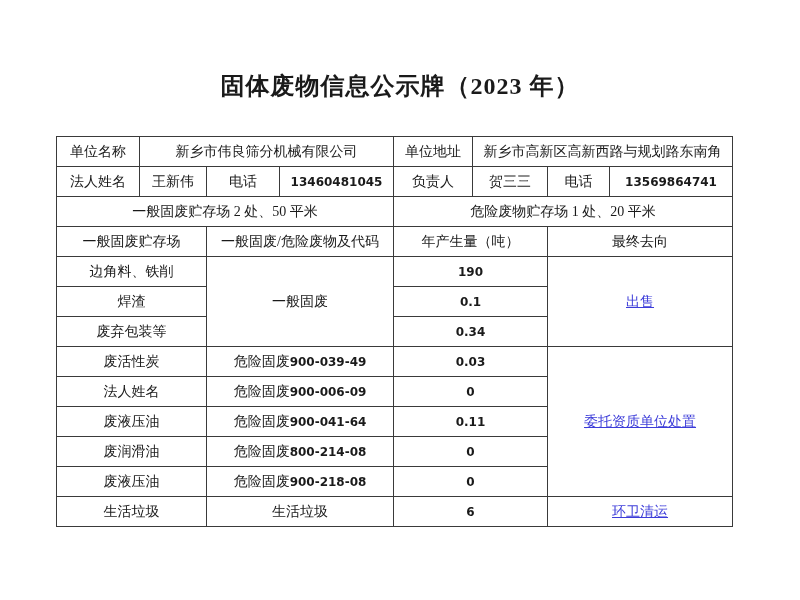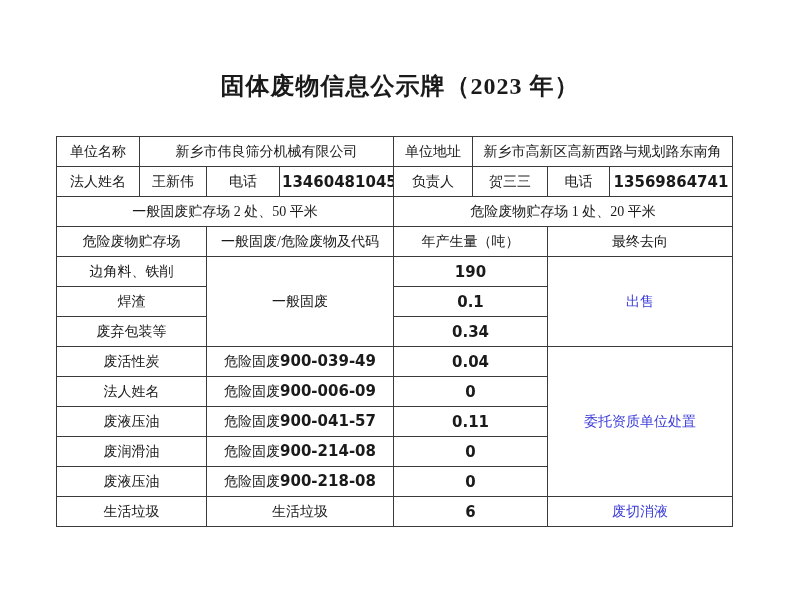--- a/index.html
+++ b/index.html
@@ -48,24 +48,24 @@
     padding: 0 2px;
     text-align: center;
     vertical-align: middle;
     font-size: 14px;
     white-space: nowrap;
     overflow: hidden;
   }
   .num {
     font-family: "DejaVu Sans", "Liberation Sans", sans-serif;
     font-weight: 700;
-    font-size: 15px;
+    font-size: 12px;
   }
   .code { margin-left: 0; }
-  .blue { color: var(--accent); }
+  .blue { color: var(--accent); text-decoration: underline; }
 </style>
 </head>
 <body>
 
 <div class="page">
 
   <h1 class="title">固体废物信息公示牌（2023 年）</h1>
 
   <table class="board">
     <colgroup>
@@ -97,21 +97,21 @@
       <td>电话</td>
       <td class="num">13569864741</td>
     </tr>
 
     <tr>
       <td colspan="4">一般固废贮存场 2 处、50 平米</td>
       <td colspan="4">危险废物贮存场 1 处、20 平米</td>
     </tr>
 
     <tr>
-      <td colspan="2">危险废物贮存场</td>
+      <td colspan="2">一般固废贮存场</td>
       <td colspan="2">一般固废/危险废物及代码</td>
       <td colspan="2">年产生量（吨）</td>
       <td colspan="2">最终去向</td>
     </tr>
 
     <tr>
       <td colspan="2">边角料、铁削</td>
       <td colspan="2" rowspan="3">一般固废</td>
       <td colspan="2" class="num">190</td>
       <td colspan="2" rowspan="3" class="blue">出售</td>
@@ -121,46 +121,46 @@
       <td colspan="2" class="num">0.1</td>
     </tr>
     <tr>
       <td colspan="2">废弃包装等</td>
       <td colspan="2" class="num">0.34</td>
     </tr>
 
     <tr>
       <td colspan="2">废活性炭</td>
       <td colspan="2"><span>危险固废</span><span class="num code">900-039-49</span></td>
-      <td colspan="2" class="num">0.04</td>
+      <td colspan="2" class="num">0.03</td>
       <td colspan="2" rowspan="5" class="blue">委托资质单位处置</td>
     </tr>
     <tr>
       <td colspan="2">法人姓名</td>
       <td colspan="2"><span>危险固废</span><span class="num code">900-006-09</span></td>
       <td colspan="2" class="num">0</td>
     </tr>
     <tr>
       <td colspan="2">废液压油</td>
-      <td colspan="2"><span>危险固废</span><span class="num code">900-041-57</span></td>
+      <td colspan="2"><span>危险固废</span><span class="num code">900-041-64</span></td>
       <td colspan="2" class="num">0.11</td>
     </tr>
     <tr>
       <td colspan="2">废润滑油</td>
-      <td colspan="2"><span>危险固废</span><span class="num code">900-214-08</span></td>
+      <td colspan="2"><span>危险固废</span><span class="num code">800-214-08</span></td>
       <td colspan="2" class="num">0</td>
     </tr>
     <tr>
       <td colspan="2">废液压油</td>
       <td colspan="2"><span>危险固废</span><span class="num code">900-218-08</span></td>
       <td colspan="2" class="num">0</td>
     </tr>
 
     <tr>
       <td colspan="2">生活垃圾</td>
       <td colspan="2">生活垃圾</td>
       <td colspan="2" class="num">6</td>
-      <td colspan="2" class="blue">废切消液</td>
+      <td colspan="2" class="blue">环卫清运</td>
     </tr>
   </tbody>
     </table>
 
 </div>
 
 </body></html>

